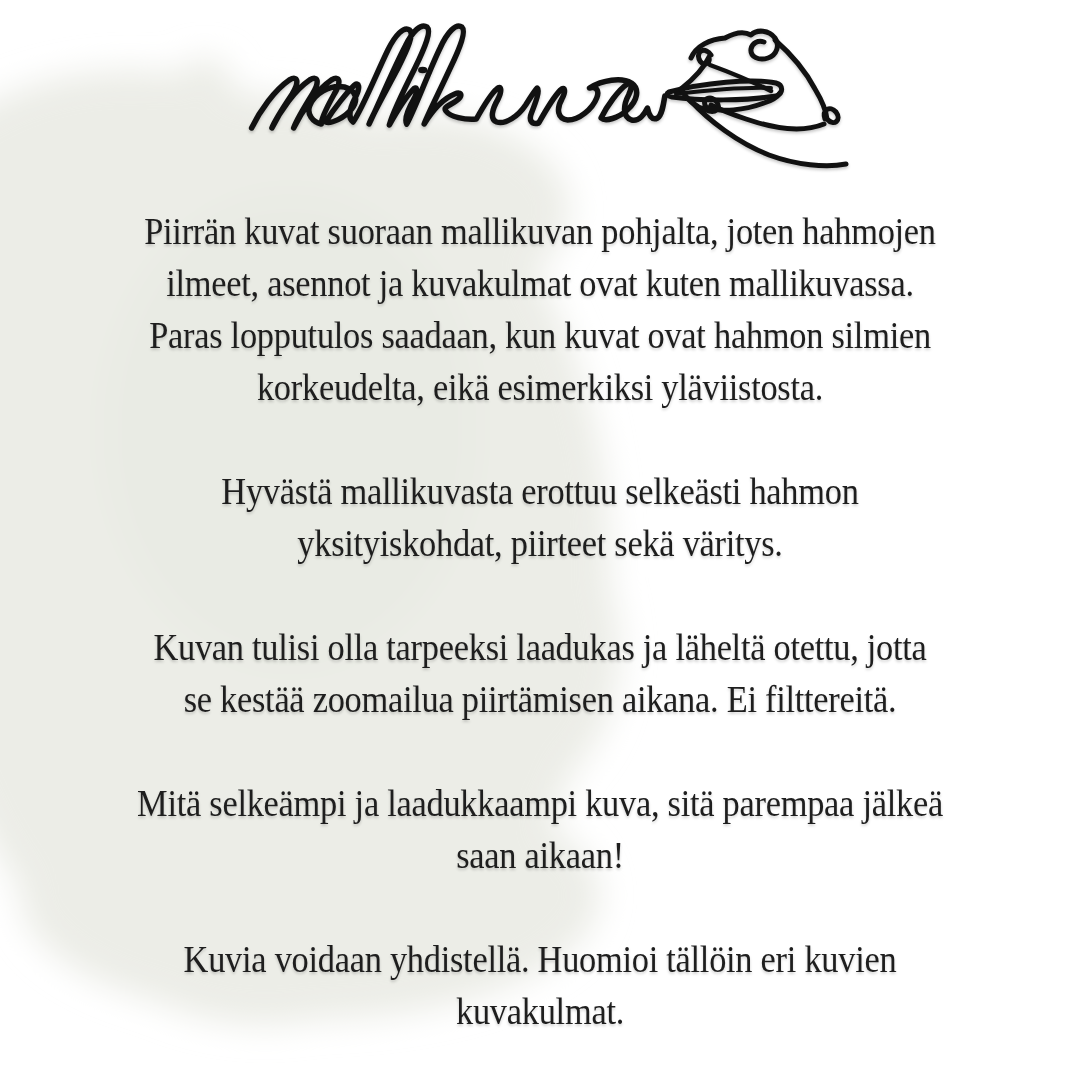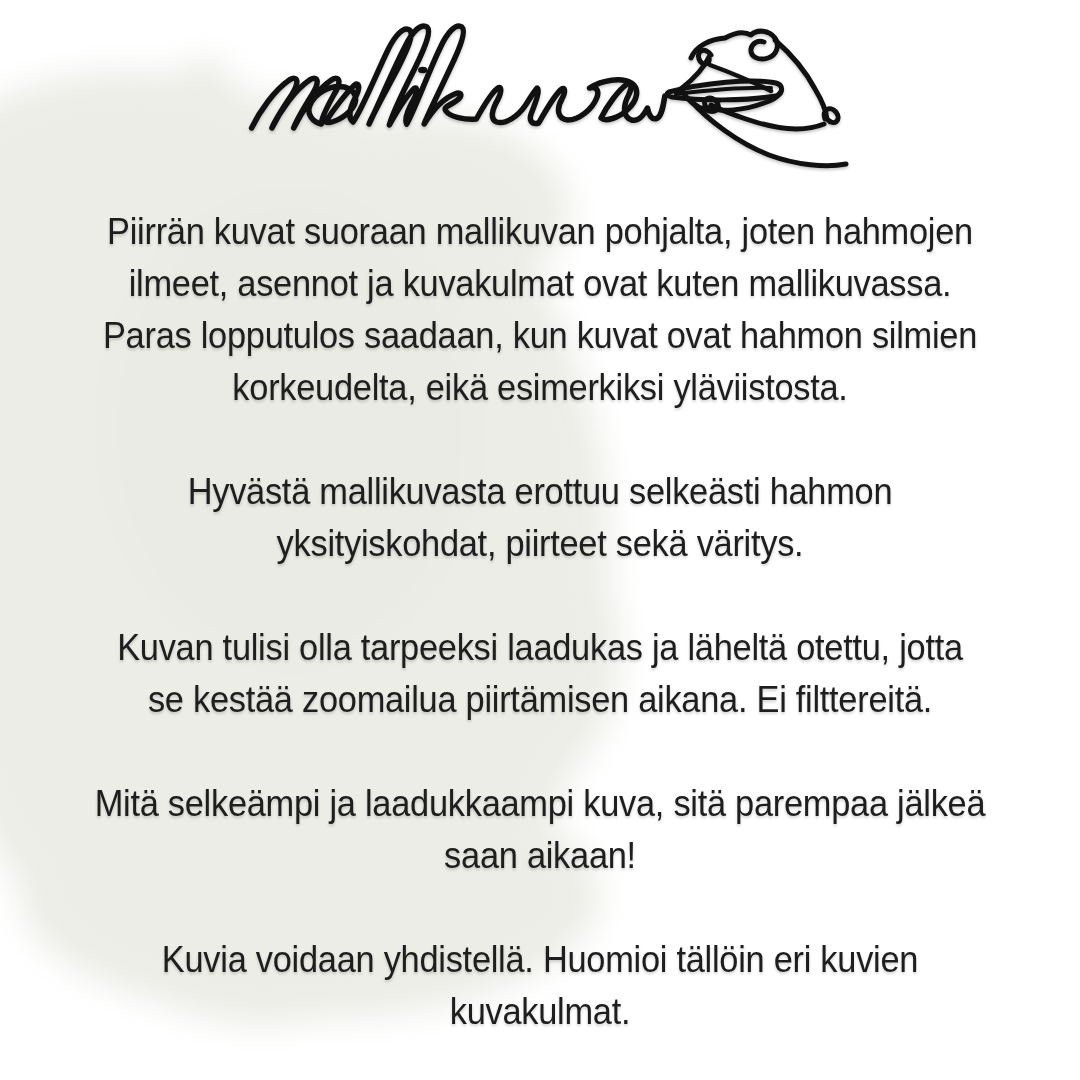--- a/index.html
+++ b/index.html
@@ -3,21 +3,21 @@
 <meta charset="utf-8">
 <style>
   html,body{margin:0;padding:0;}
   body{
     width:1080px;height:1080px;
     background:#ffffff;
     overflow:hidden;
     position:relative;
     font-family:"Liberation Sans","DejaVu Sans",sans-serif;
   }
-  .canvas{position:absolute;inset:0;width:1080px;height:1080px;}
+  .canvas{position:absolute;inset:0;width:1080px;height:1080px;font-family:Liberation Serif, serif;}
   .splash-svg{position:absolute;left:0;top:0;width:1080px;height:1080px;}
   .header-svg{
     position:absolute;left:240px;top:10px;width:640px;height:170px;
     filter:drop-shadow(0 2px 1.5px rgba(0,0,0,.22));
   }
   .ink{fill:none;stroke:#111111;stroke-linecap:round;stroke-linejoin:round;}
   .body-text{
     position:absolute;top:206px;left:0;width:1080px;
     text-align:center;
     color:#1e1e1e;

